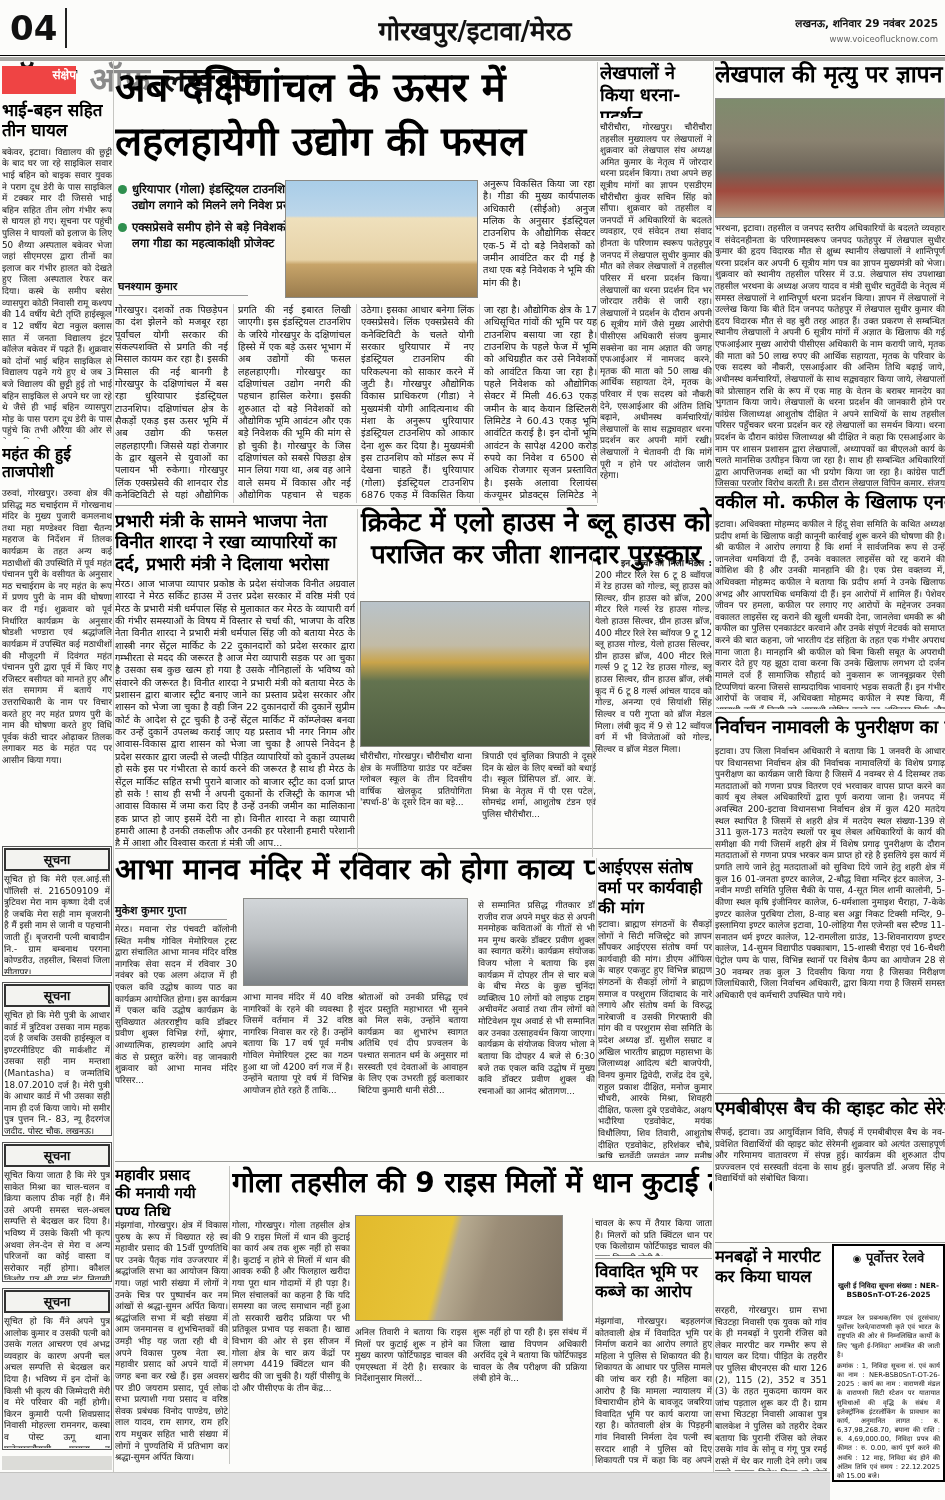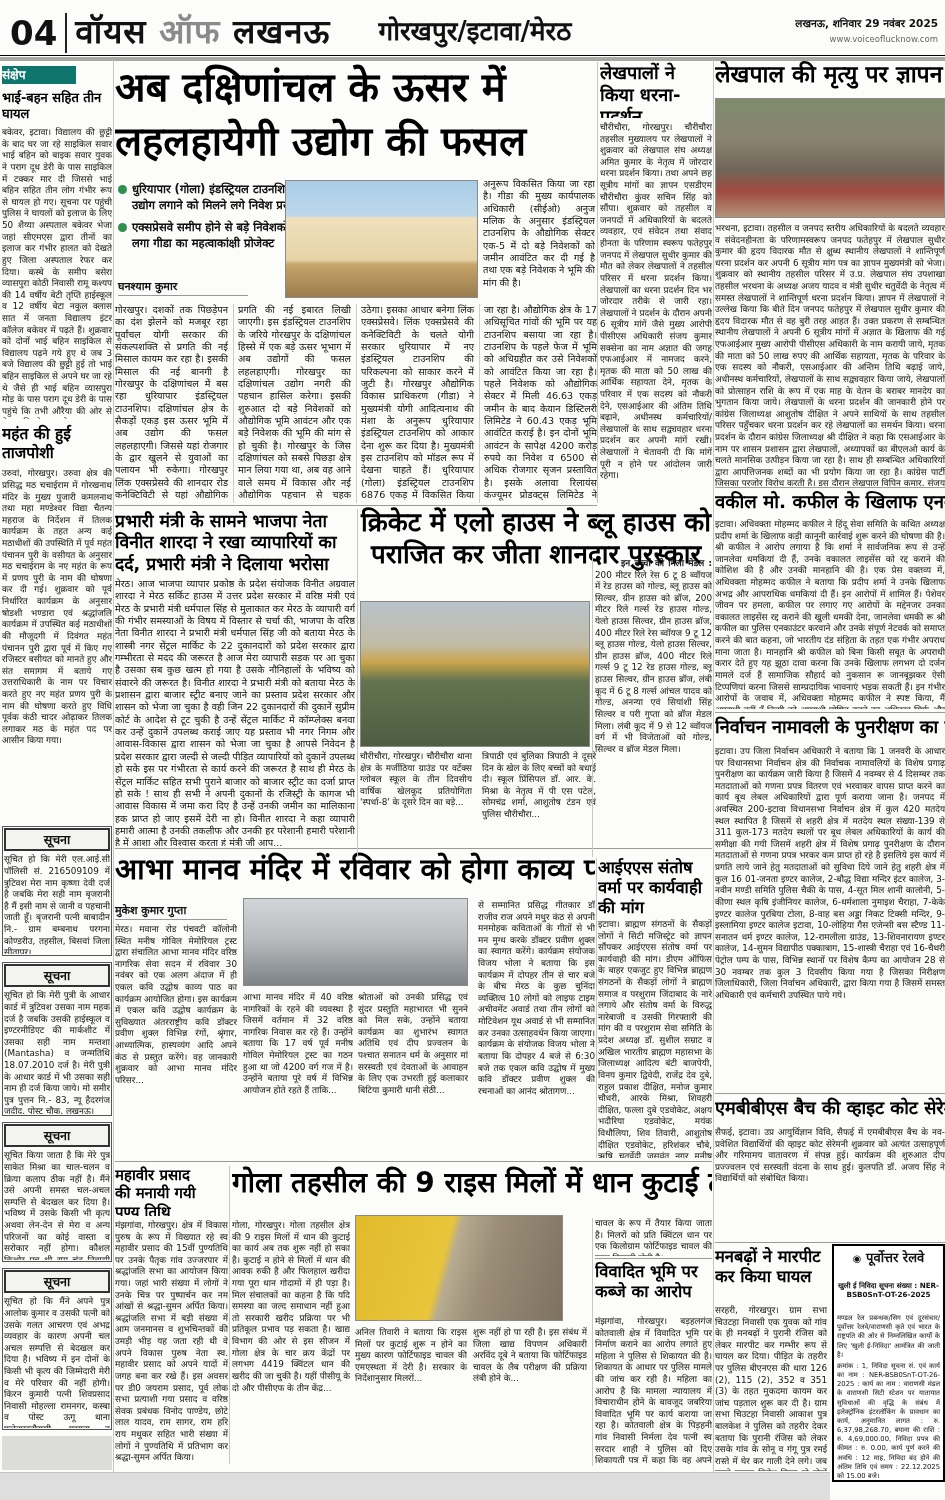--- a/index.html
+++ b/index.html
@@ -16,22 +16,22 @@
   .crowd{background-image:repeating-linear-gradient(90deg,rgba(25,22,35,.38) 0 13px,rgba(0,0,0,0) 13px 25px);}
   
   .pageno{font-size:34px;font-weight:bold;border-right:2px solid #222;padding:0 8px 0 4px;}
   .paper{font-size:33px;font-weight:bold;letter-spacing:1px;}
   .paper .mid{color:#8a8a8a;}
   .section-head{font-size:26px;font-weight:bold;text-align:center;}
   .mast-date{font-size:10.5px;font-weight:bold;text-align:right;}
   .mast-site{font-size:8.5px;color:#666;text-align:right;}
   
   #sb{left:2px;top:66px;width:110px;height:1404px;display:flex;flex-direction:column;gap:6px;overflow:hidden;}
-  .sb-tab{width:74px;height:18px;background:#0f766e;color:#fff;font-size:12px;font-weight:bold;text-align:left;line-height:18px;}
-  .sb-h{font-size:13px;font-weight:bold;line-height:1.2;color:#000;}
+  .sb-tab{width:74px;height:28px;background:#ef4444;color:#fff;font-size:12px;font-weight:bold;text-align:right;line-height:18px;}
+  .sb-h{font-size:17px;font-weight:bold;line-height:1.2;color:#000;}
   .sb-h2{font-size:15.5px;font-weight:bold;line-height:1.2;color:#000;}
   .notice{border:1px solid #555;padding:1px;}
   .notice-title{border:2px solid #333;background:#f3f3f0;font-size:12.5px;font-weight:bold;text-align:center;padding:1px 0;margin-bottom:3px;}
   .stub{background:#dcdcd8;flex:1;}
   
   .bullet-row{display:flex;gap:5px;font-weight:bold;font-size:11.5px;line-height:1.35;margin-bottom:7px;text-align:left;}
   .dot{width:9px;height:9px;border-radius:50%;background:#2f8f4e;flex:0 0 9px;margin-top:3px;}
   .byline{font-weight:bold;font-size:11px;border-bottom:1px solid #999;padding-bottom:2px;}
   .lead-cols{column-count:4;column-gap:10px;column-rule:1px solid #ccc;}
   .medal-label{font-weight:bold;padding-left:26px;}
@@ -40,21 +40,21 @@
   #rail .org{font-size:13px;font-weight:bold;text-align:center;white-space:nowrap;}
   #rail .tno{font-size:7.2px;font-weight:bold;text-align:center;margin:14px 0;}
   .gear{font-size:10px;}
   .gray-strip{background:#dedede;border-top:1px solid #c2c2c0;}
 </style>
 </head>
 <body>
 
 <div id="page">
 
-  <div class="abs" style="left:6px;top:8px;display:flex;align-items:flex-end;gap:8px;">
+  <div class="abs" style="left:6px;top:8px;display:flex;align-items:flex-start;gap:8px;flex-direction:column;">
     <span class="pageno">04</span>
     <span class="paper"><span>वॉयस</span> <span class="mid">ऑफ</span> <span>लखनऊ</span></span>
   </div>
   <div class="abs section-head" style="left:320px;top:12px;width:310px;">गोरखपुर/इटावा/मेरठ</div>
   <div class="abs mast-date" style="left:770px;top:16px;width:168px;">लखनऊ, शनिवार 29 नवंबर 2025</div>
   <div class="abs mast-site" style="left:770px;top:34px;width:168px;">www.voiceoflucknow.com</div>
   <div class="abs" style="left:0;top:55px;width:945px;height:1px;background:#000;"></div>
   <div class="abs" style="left:0;top:57px;width:945px;height:4px;background:#a8a8a4;"></div>
 
   <div id="sb" class="abs">

